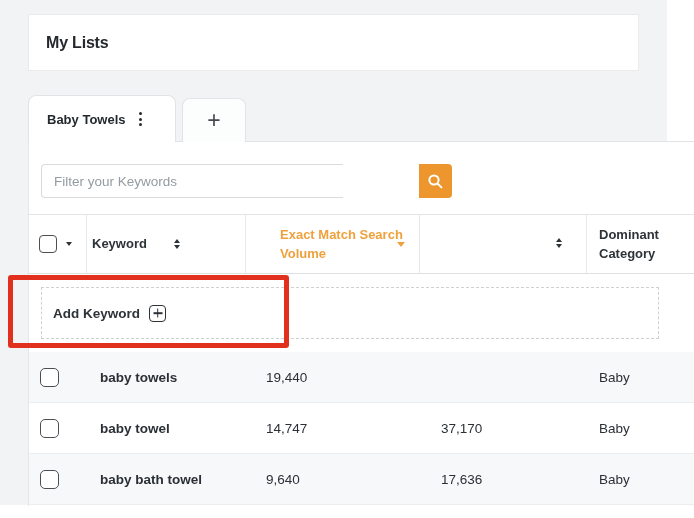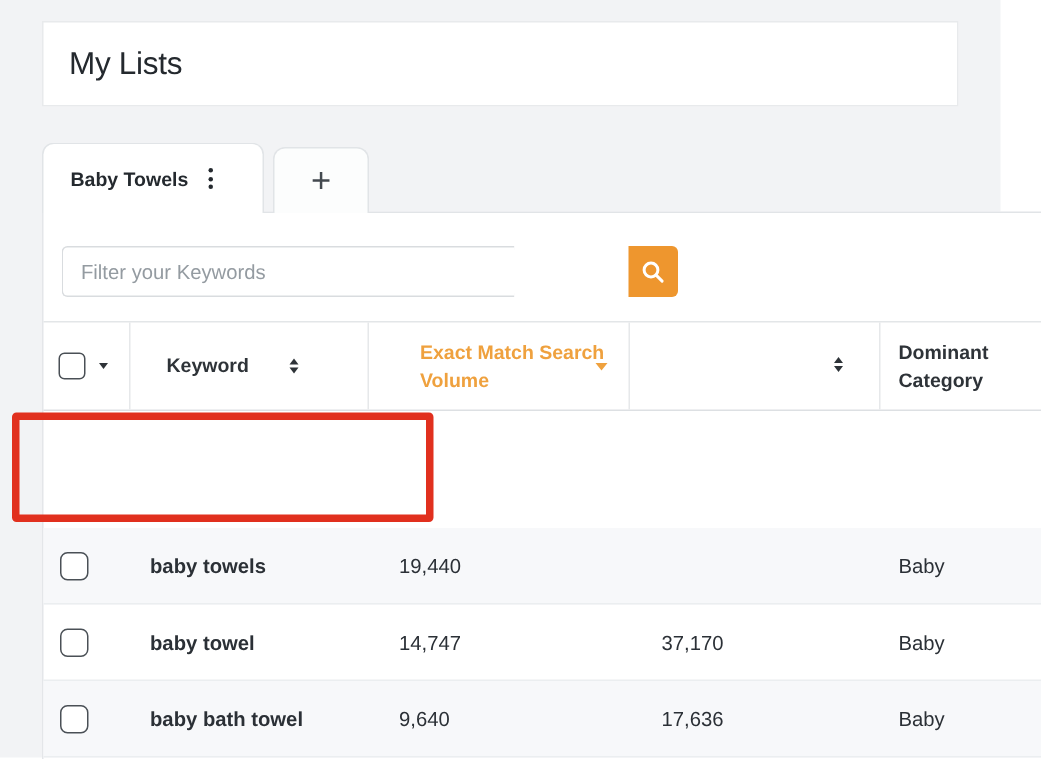--- a/index.html
+++ b/index.html
@@ -3,21 +3,21 @@
 <meta charset="utf-8">
 <style>
   html,body{margin:0;padding:0;background:#fff;}
   #app{position:relative;width:694px;height:518px;background:#fff;overflow:hidden;
        font-family:"Liberation Sans",sans-serif;color:#2b3036;}
   .page-bg{position:absolute;left:0;top:0;width:667px;height:505px;background:#f2f3f5;}
 
   
   .header-card{position:absolute;left:28px;top:14px;width:611px;height:57px;background:#fff;
       border:1px solid #e8eaec;box-sizing:border-box;display:flex;align-items:center;padding-left:17px;}
-  .page-title{font-size:21px;font-weight:normal;color:#24292e;letter-spacing:-0.2px;}
+  .page-title{font-size:16px;font-weight:bold;color:#24292e;letter-spacing:-0.2px;}
 
   
   .tab{position:absolute;background:#fff;border:1px solid #e1e4e7;border-bottom:none;
       border-radius:8px 8px 0 0;box-sizing:border-box;z-index:2;}
   .tab-active{left:28px;top:95px;width:148px;height:47px;display:flex;align-items:center;
       padding-left:18px;gap:11px;}
   .tab-label{font-size:13px;font-weight:bold;color:#24292e;}
   .kebab{display:flex;flex-direction:column;gap:2.5px;padding:2px;cursor:pointer;}
   .kebab i{width:3px;height:3px;border-radius:50%;background:#24292e;}
   .tab-add{left:182px;top:98px;width:64px;height:44px;background:#fcfdfd;display:flex;
@@ -68,21 +68,21 @@
   .cell.kw{font-weight:600;}
   .row-cb{position:absolute;left:11px;top:16px;width:19px;height:19px;border-radius:5px;}
 
   
   .red-box{position:absolute;left:8px;top:275px;width:281px;height:73px;box-sizing:border-box;
       border:5px solid #e1301e;border-radius:3px;z-index:10;pointer-events:none;}
 
   
   .hd-check-wrap{position:absolute;left:10px;top:20px;}
   .hd-caret{position:absolute;left:37px;top:27px;}
-  .hd-keyword{position:absolute;left:82px;top:0;height:100%;display:flex;align-items:center;gap:27px;text-align:right;}
+  .hd-keyword{position:absolute;left:63px;top:0;height:100%;display:flex;align-items:center;gap:27px;text-align:right;}
   .hd-exact{position:absolute;left:251px;top:11px;width:132px;}
   .hd-exact-caret{position:absolute;left:368px;top:27px;}
   .hd-broad{position:absolute;left:412px;top:11px;width:120px;}
   .hd-broad-sort{position:absolute;left:527px;top:23px;}
   .hd-dominant{position:absolute;left:570px;top:11px;width:115px;}
 </style>
 </head>
 <body>
 
 <div id="app">
@@ -135,20 +135,26 @@
       <span class="hd-exact-caret tri-down orange"></span>
 
       <span class="hd-broad-sort sort-both">
         <span class="tri-up"></span>
           <span class="tri-down"></span>
       </span>
 
       <div class="hd-dominant hcell">Dominant Category</div>
     </div>
 
+    <div class="add-section">
+      <div class="add-box">
+        <span class="add-label">Add Keyword</span>
+        <span class="plus-box"></span>
+      </div>
+    </div>
 
     <div class="rows">
 
       <div class="t-row striped">
         <span class="cb row-cb"></span>
         <div class="cell kw" style="left:71px">baby towels</div>
         <div class="cell" style="left:237px">19,440</div>
         <div class="cell" style="left:570px">Baby</div>
       </div>
 

